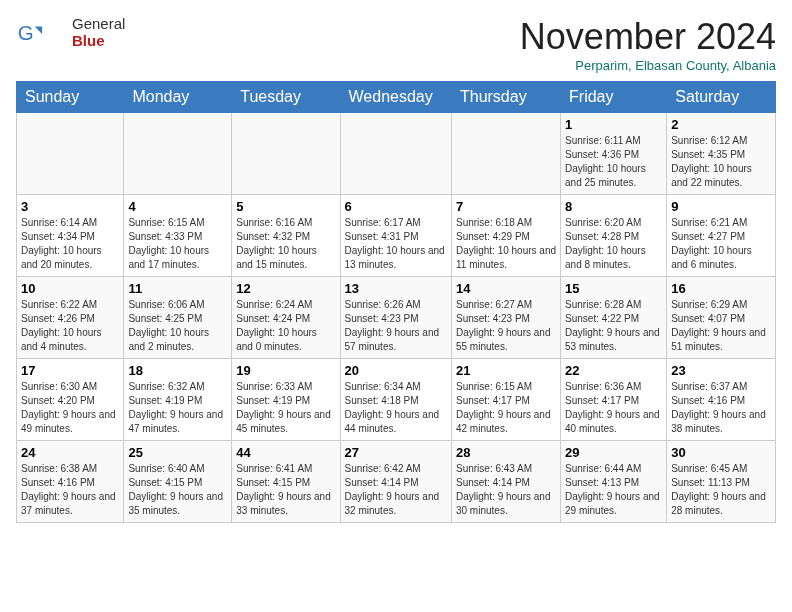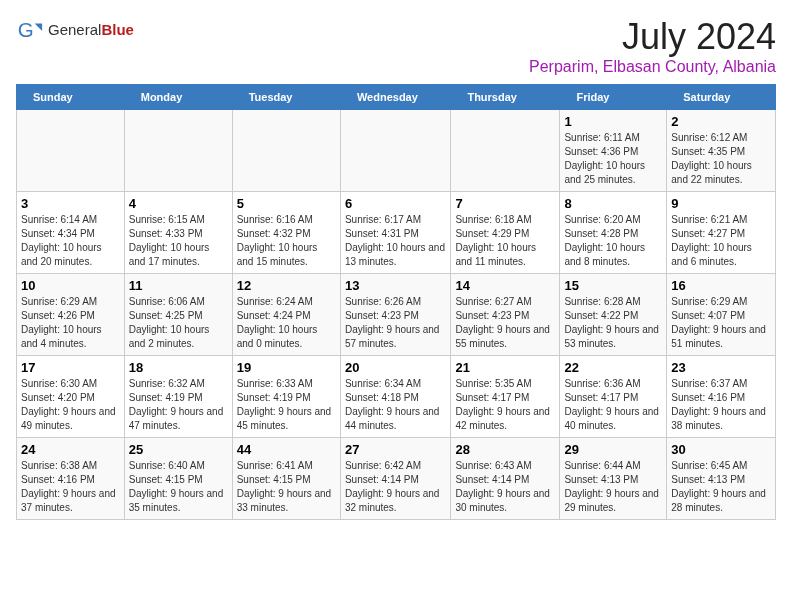--- a/index.html
+++ b/index.html
@@ -16,21 +16,23 @@
       align-items: flex-start;
       margin-bottom: 8px;
     }
     .logo {
       display: flex;
       align-items: center;
       gap: 4px;
     }
     .logo-text {
       display: flex;
+      flex-direction: column;
       line-height: 1.1;
+      margin-left: 24px;
     }
     .logo-general {
       font-size: 15px;
       color: #333;
       font-weight: normal;
     }
     .logo-blue {
       font-size: 15px;
       color: #b91c1c;
       font-weight: bold;
@@ -41,35 +43,35 @@
     }
     .title-block {
       text-align: right;
     }
     .month-title {
       font-size: 36px;
       font-weight: normal;
       color: #222;
     }
     .subtitle {
-      font-size: 16px;
-      color: #a21caf;
+      font-size: 13px;
+      color: #0f766e;
     }
     table {
       width: 100%;
       border-collapse: collapse;
       font-size: 11px;
     }
     thead tr th {
       background-color: #3a7abf;
       color: #fff;
-      padding: 6px 16px;
+      padding: 6px 8px;
       text-align: left;
-      font-weight: bold;
-      font-size: 11px;
+      font-weight: normal;
+      font-size: 16px;
       border: 1px solid #3a7abf;
     }
     tbody tr td {
       border: 1px solid #ccc;
       vertical-align: top;
       padding: 4px;
       height: 80px;
       width: 113px;
     }
     tbody tr:nth-child(odd) td {
@@ -101,21 +103,21 @@
     <svg class="logo-icon" viewBox="0 0 30 30">
       <text x="2" y="22" font-size="22" fill="#3a7abf">G</text>
       <polygon points="20,8 28,8 28,16" fill="#3a7abf"></polygon>
     </svg>
     <div class="logo-text">
       <span class="logo-general">General</span>
       <span class="logo-blue">Blue</span>
     </div>
   </div>
   <div class="title-block">
-    <div class="month-title">July 2024</div>
+    <div class="month-title">November 2024</div>
     <div class="subtitle">Perparim, Elbasan County, Albania</div>
   </div>
 </div>
 
 <table>
   <thead>
     <tr id="header-row">
         <th>Sunday</th>
         <th>Monday</th>
         <th>Tuesday</th>
@@ -185,21 +187,21 @@
         <td>
           <span class="day-number">9</span>
           <div class="day-info">Sunrise: 6:21 AM
 Sunset: 4:27 PM
 Daylight: 10 hours and 6 minutes.</div>
         </td>
       </tr>
       <tr>
         <td>
           <span class="day-number">10</span>
-          <div class="day-info">Sunrise: 6:29 AM
+          <div class="day-info">Sunrise: 6:22 AM
 Sunset: 4:26 PM
 Daylight: 10 hours and 4 minutes.</div>
         </td>
         <td>
           <span class="day-number">11</span>
           <div class="day-info">Sunrise: 6:06 AM
 Sunset: 4:25 PM
 Daylight: 10 hours and 2 minutes.</div>
         </td>
         <td>
@@ -253,21 +255,21 @@
 Daylight: 9 hours and 45 minutes.</div>
         </td>
         <td>
           <span class="day-number">20</span>
           <div class="day-info">Sunrise: 6:34 AM
 Sunset: 4:18 PM
 Daylight: 9 hours and 44 minutes.</div>
         </td>
         <td>
           <span class="day-number">21</span>
-          <div class="day-info">Sunrise: 5:35 AM
+          <div class="day-info">Sunrise: 6:15 AM
 Sunset: 4:17 PM
 Daylight: 9 hours and 42 minutes.</div>
         </td>
         <td>
           <span class="day-number">22</span>
           <div class="day-info">Sunrise: 6:36 AM
 Sunset: 4:17 PM
 Daylight: 9 hours and 40 minutes.</div>
         </td>
         <td>
@@ -310,18 +312,18 @@
         </td>
         <td>
           <span class="day-number">29</span>
           <div class="day-info">Sunrise: 6:44 AM
 Sunset: 4:13 PM
 Daylight: 9 hours and 29 minutes.</div>
         </td>
         <td>
           <span class="day-number">30</span>
           <div class="day-info">Sunrise: 6:45 AM
-Sunset: 4:13 PM
+Sunset: 11:13 PM
 Daylight: 9 hours and 28 minutes.</div>
         </td>
       </tr>
     </tbody>
 </table>
 
 </body></html>

